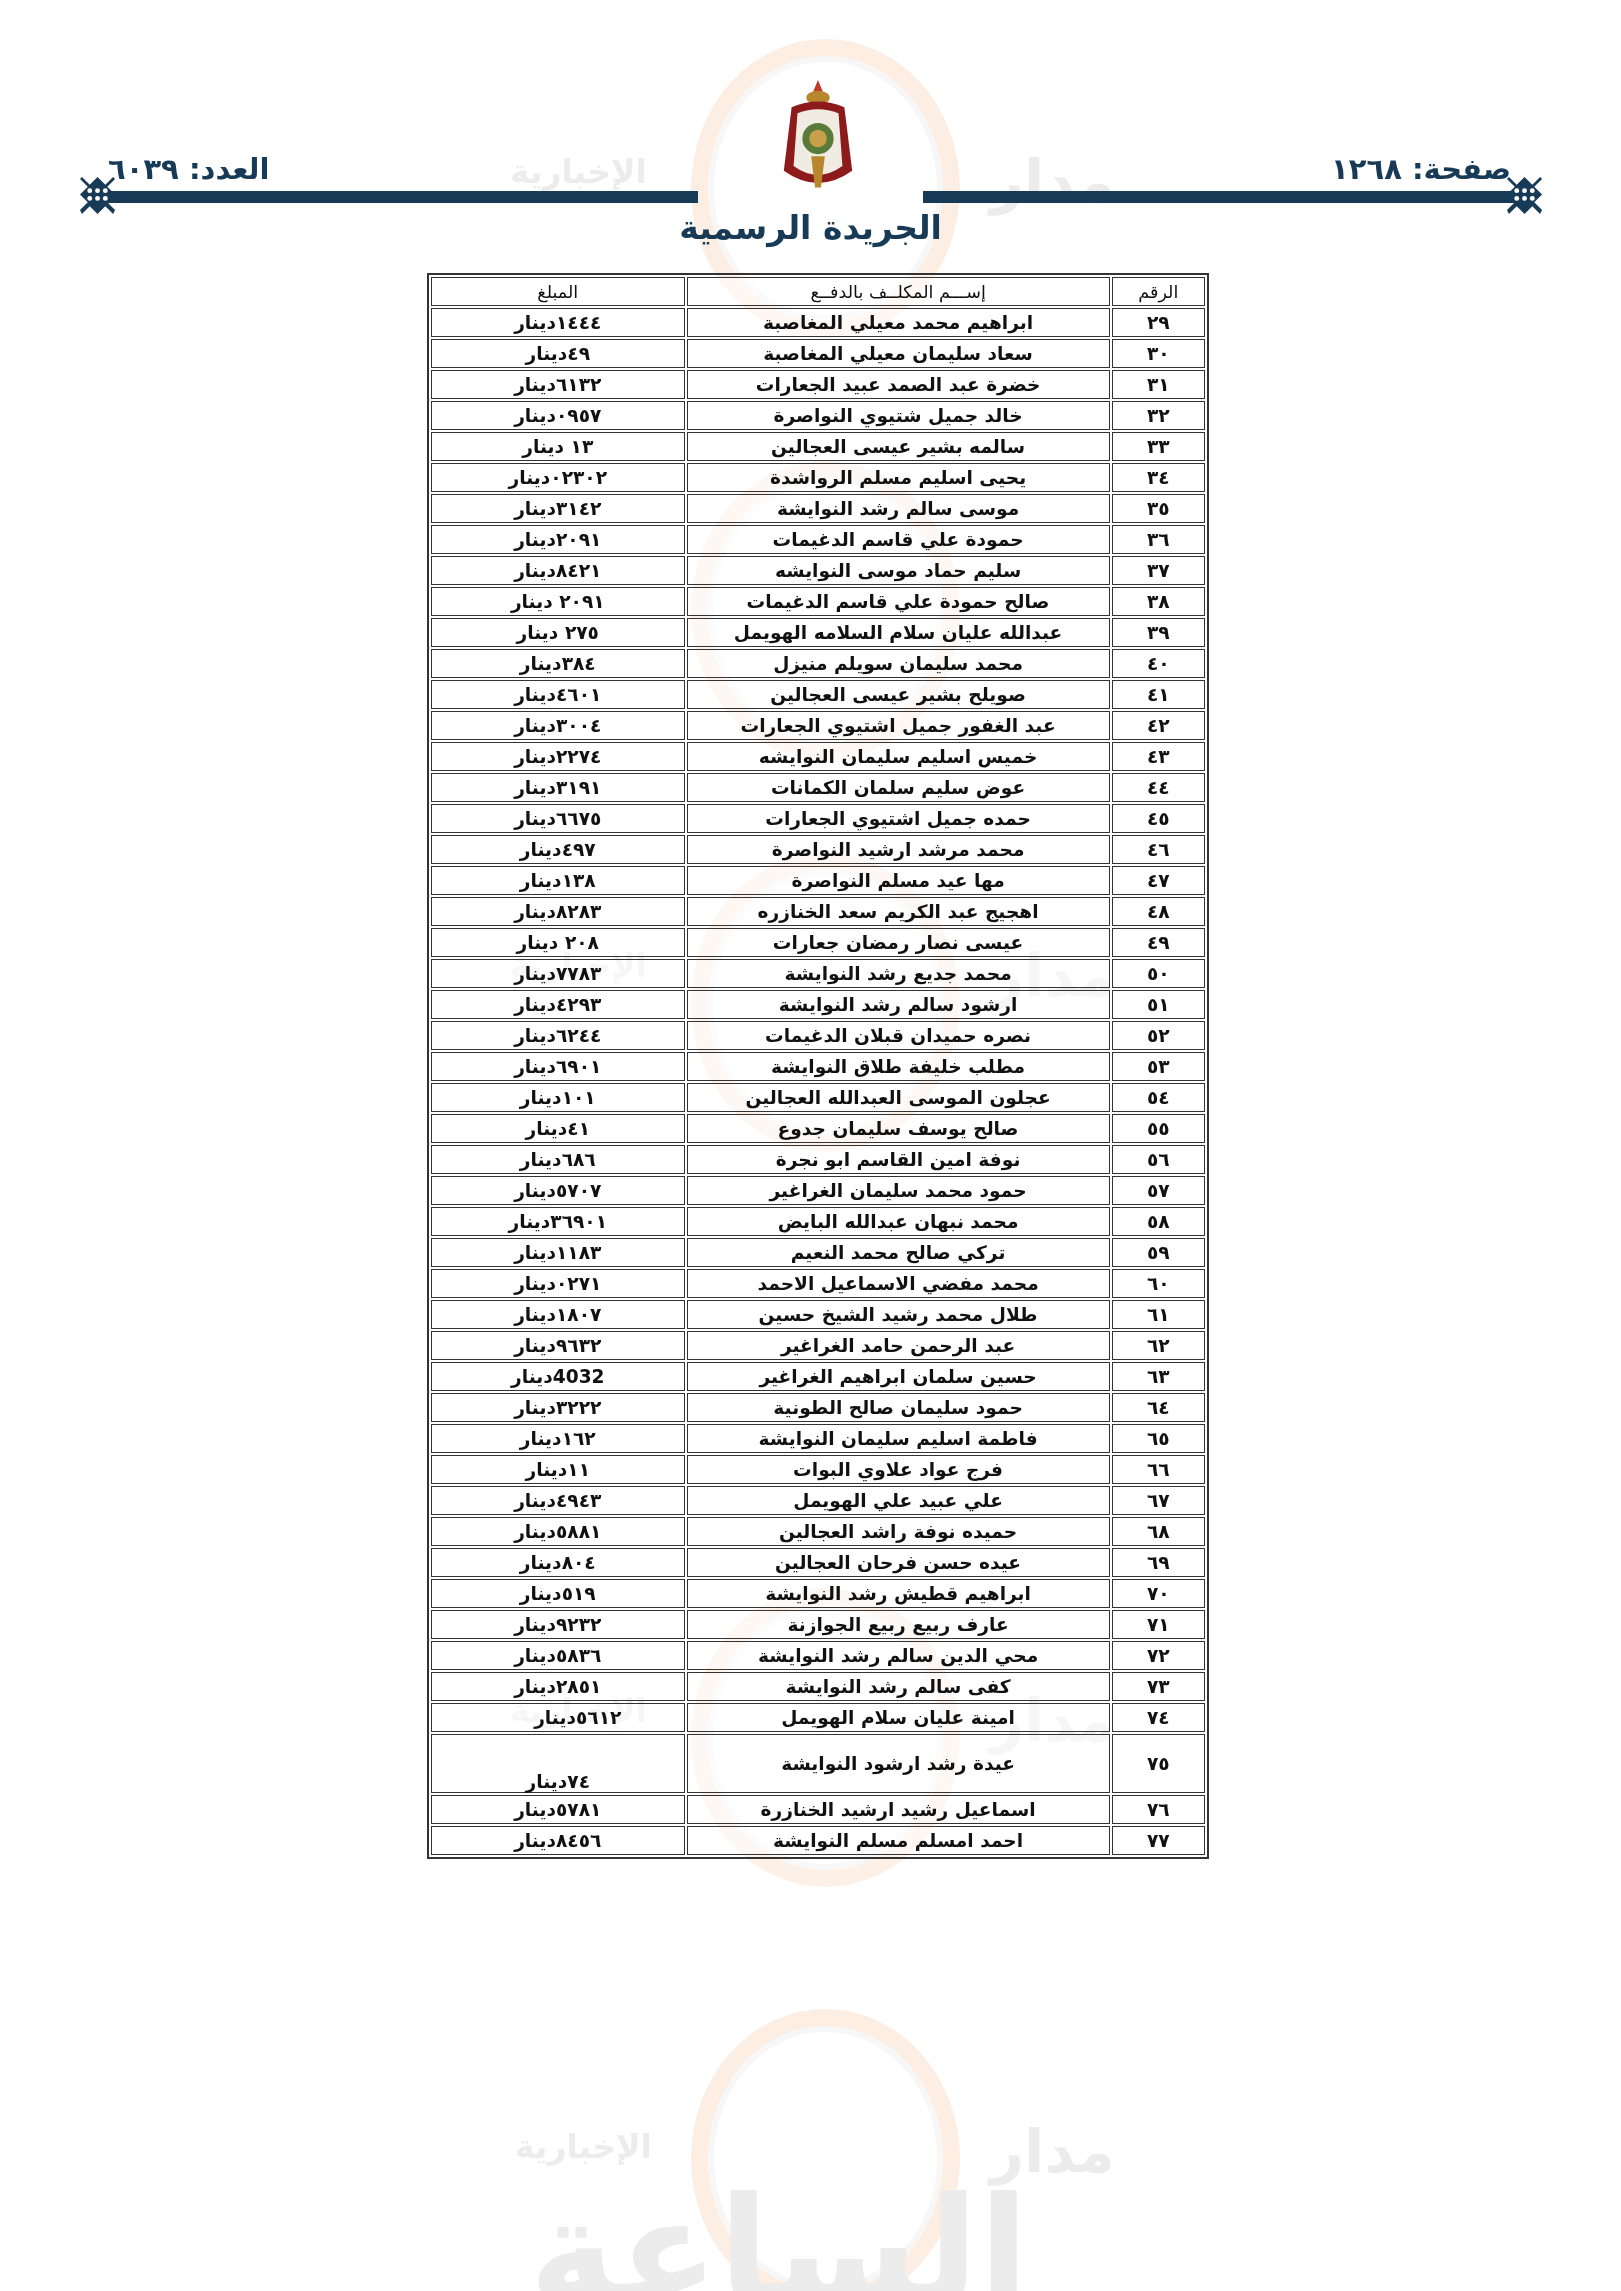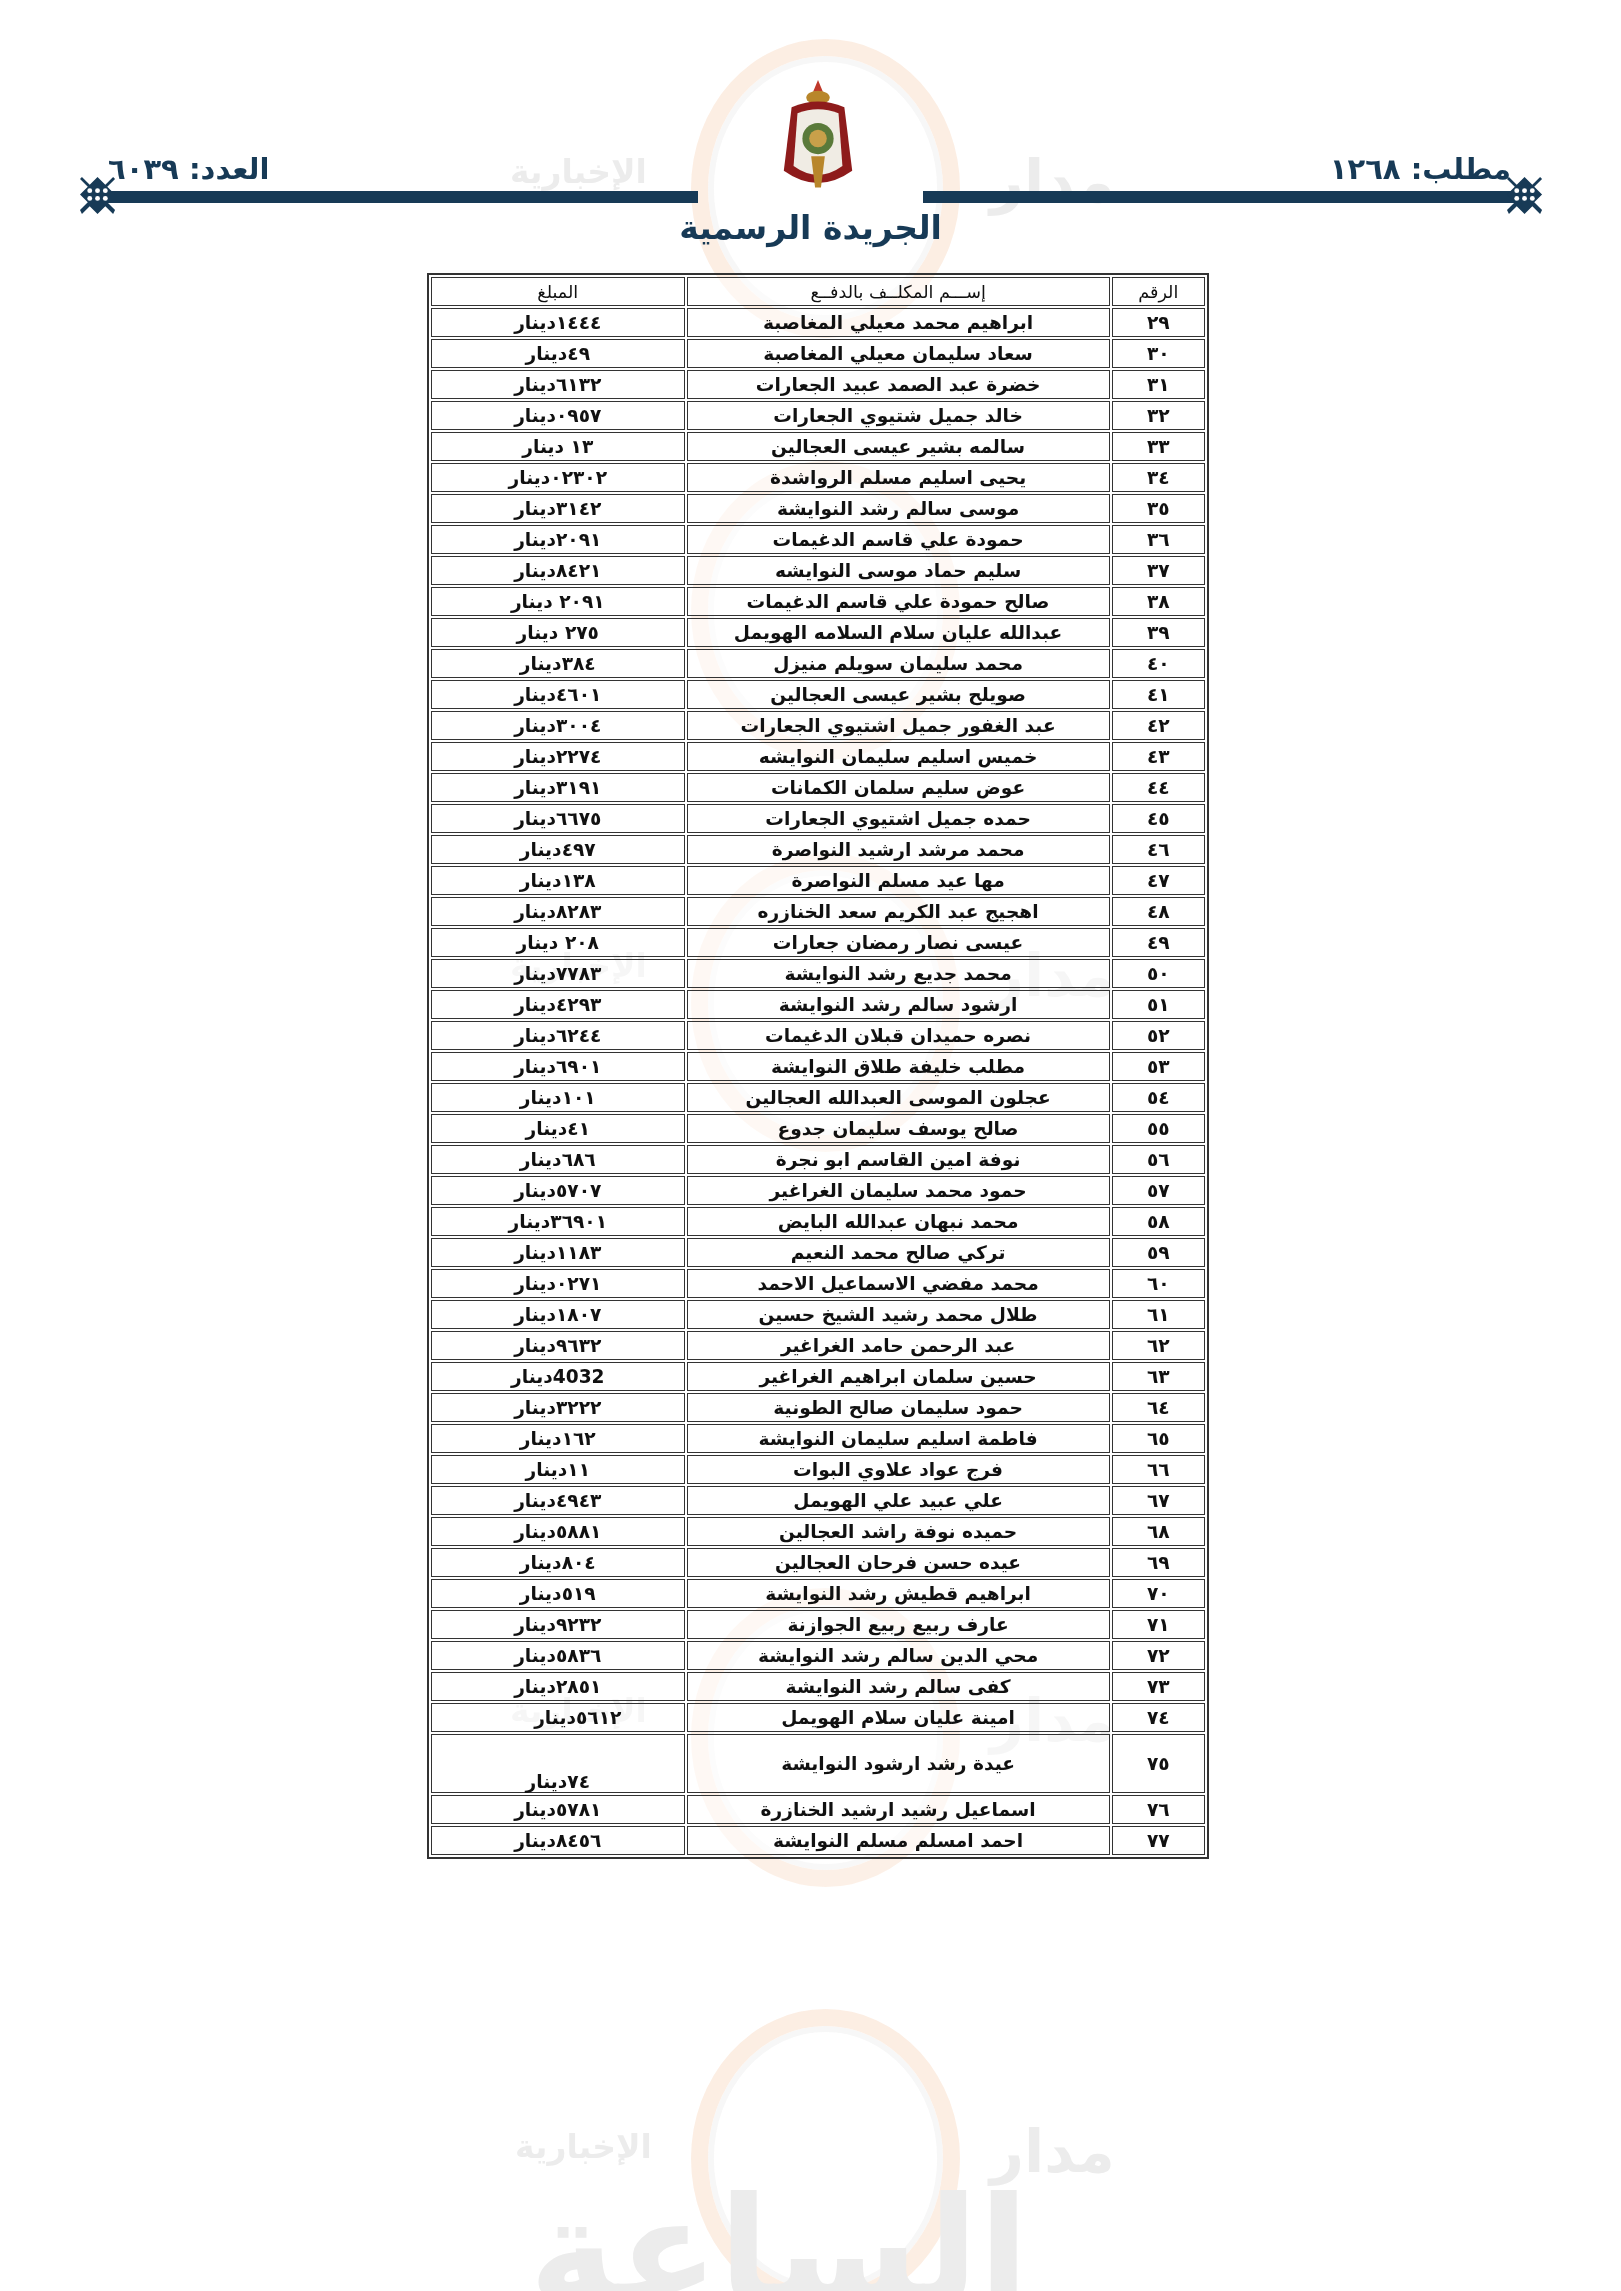--- a/index.html
+++ b/index.html
@@ -33,21 +33,21 @@
 <div class="wm" style="left:510px; top:152px; font-size:33px;">الإخبارية</div>
 <div class="wm" style="left:990px; top:941px; font-size:59px;">مدار</div>
 <div class="wm" style="left:510px; top:946px; font-size:33px;">الإخبارية</div>
 <div class="wm" style="left:990px; top:1686px; font-size:59px;">مدار</div>
 <div class="wm" style="left:510px; top:1691px; font-size:33px;">الإخبارية</div>
 <div class="wm" style="left:990px; top:2117px; font-size:59px;">مدار</div>
 <div class="wm" style="left:515px; top:2127px; font-size:33px;">الإخبارية</div>
 <div class="wm" style="left:529px; top:2166px; font-size:147px; direction:rtl;">الساعة</div>
 
 <div class="header-label" style="right:110px; top:152px;">
-  <span>مطلب:</span>
+  <span>صفحة:</span>
   <span>١٢٦٨</span>
 </div>
 <div class="header-label" style="left:108px; top:152px;">
   <span>العدد:</span>
   <span>٦٠٣٩</span>
 </div>
 
 <div class="rule" style="left:98px; width:600px;"></div>
 <div class="rule" style="left:923px; width:603px;"></div>
 
@@ -109,21 +109,21 @@
         <td class="c-name">سعاد سليمان معيلي المغاصبة</td>
         <td class="c-amt"><span class="amt" style="direction:ltr;"><span class="amt-num">٩٤</span><span style="white-space:pre;"></span><span>دينار</span></span></td>
       </tr>
       <tr>
         <td class="c-num">٣١</td>
         <td class="c-name">خضرة عبد الصمد عبيد الجعارات</td>
         <td class="c-amt"><span class="amt" style="direction:ltr;"><span class="amt-num">٢٣١٦</span><span style="white-space:pre;"></span><span>دينار</span></span></td>
       </tr>
       <tr>
         <td class="c-num">٣٢</td>
-        <td class="c-name">خالد جميل شتيوي الجعارات</td>
+        <td class="c-name">خالد جميل شتيوي النواصرة</td>
         <td class="c-amt"><span class="amt" style="direction:ltr;"><span class="amt-num">٧٥٩٠</span><span style="white-space:pre;"></span><span>دينار</span></span></td>
       </tr>
       <tr>
         <td class="c-num">٣٣</td>
         <td class="c-name">سالمه بشير عيسى العجالين</td>
         <td class="c-amt"><span class="amt" style="direction:ltr;"><span class="amt-num">٣١</span><span style="white-space:pre;"> </span><span>دينار</span></span></td>
       </tr>
       <tr>
         <td class="c-num">٣٤</td>
         <td class="c-name">يحيى اسليم مسلم الرواشدة</td>

